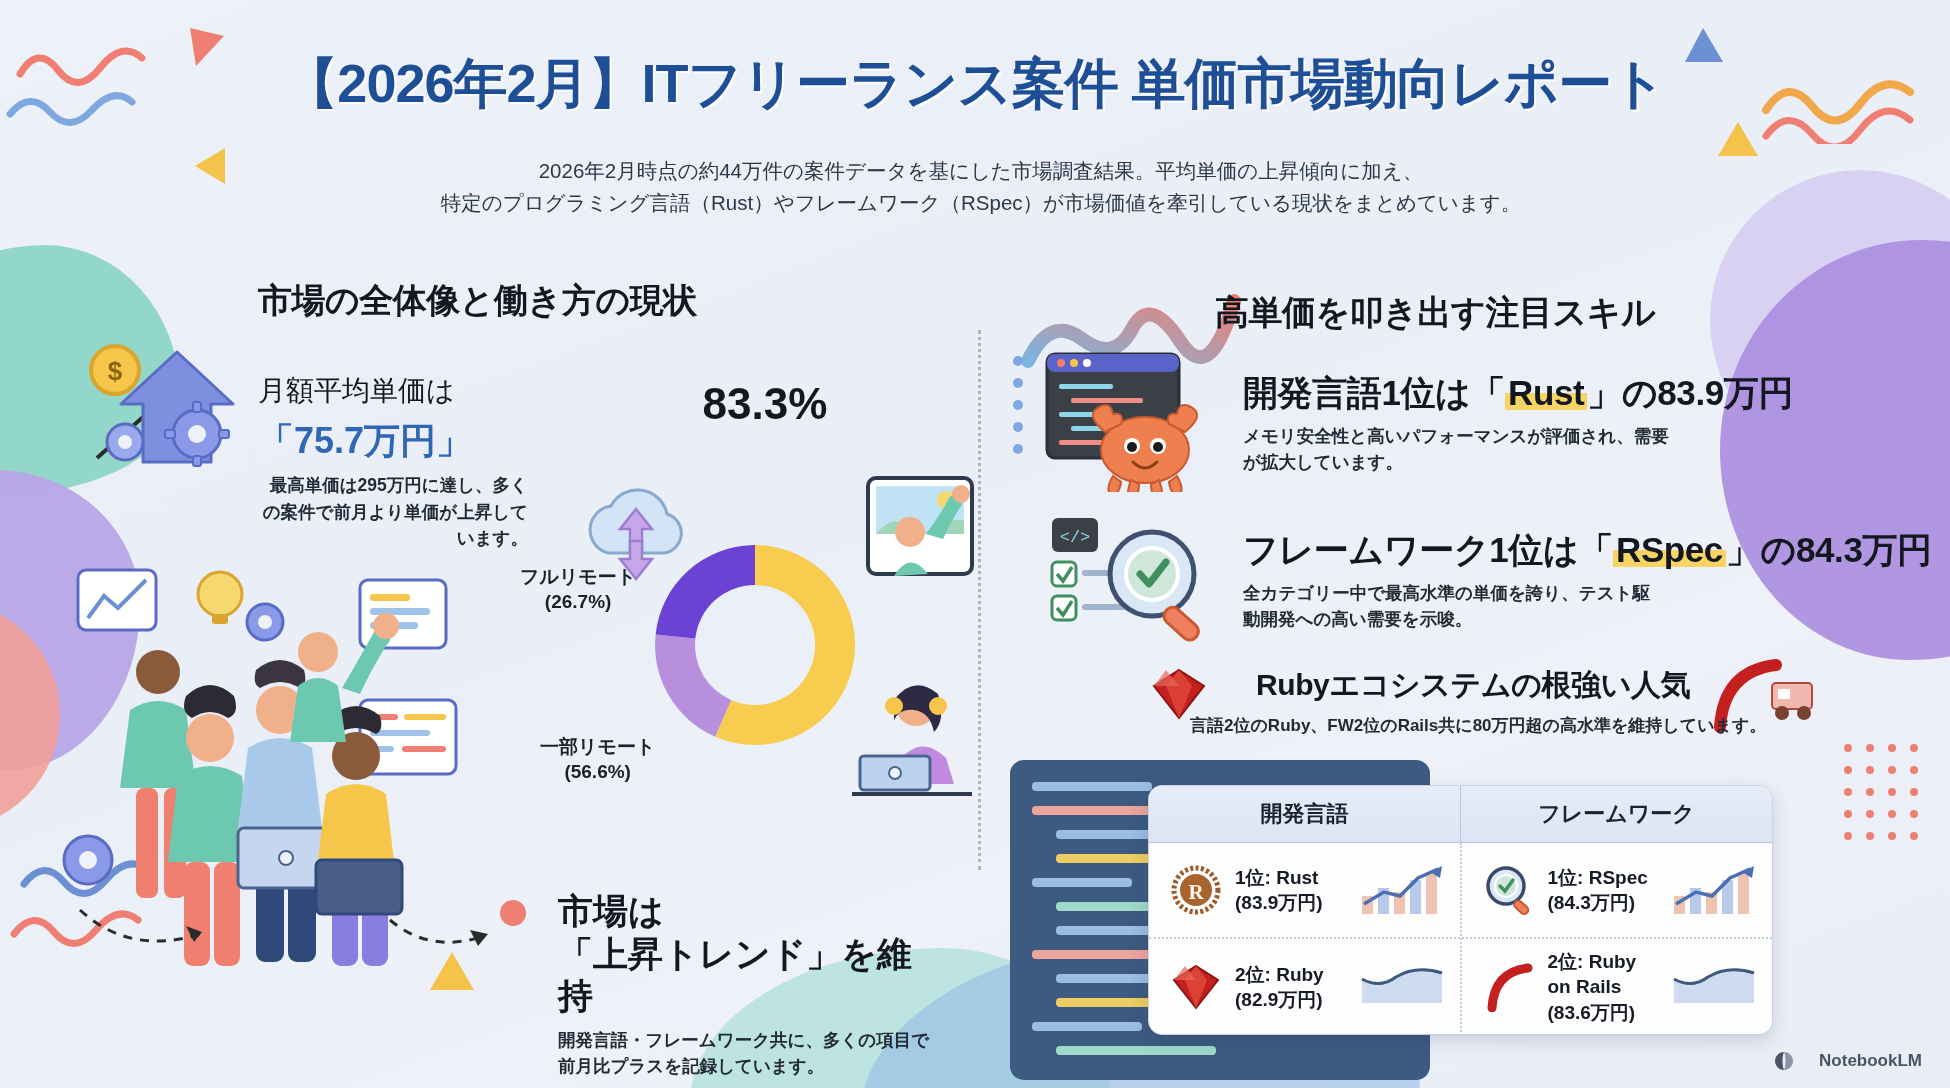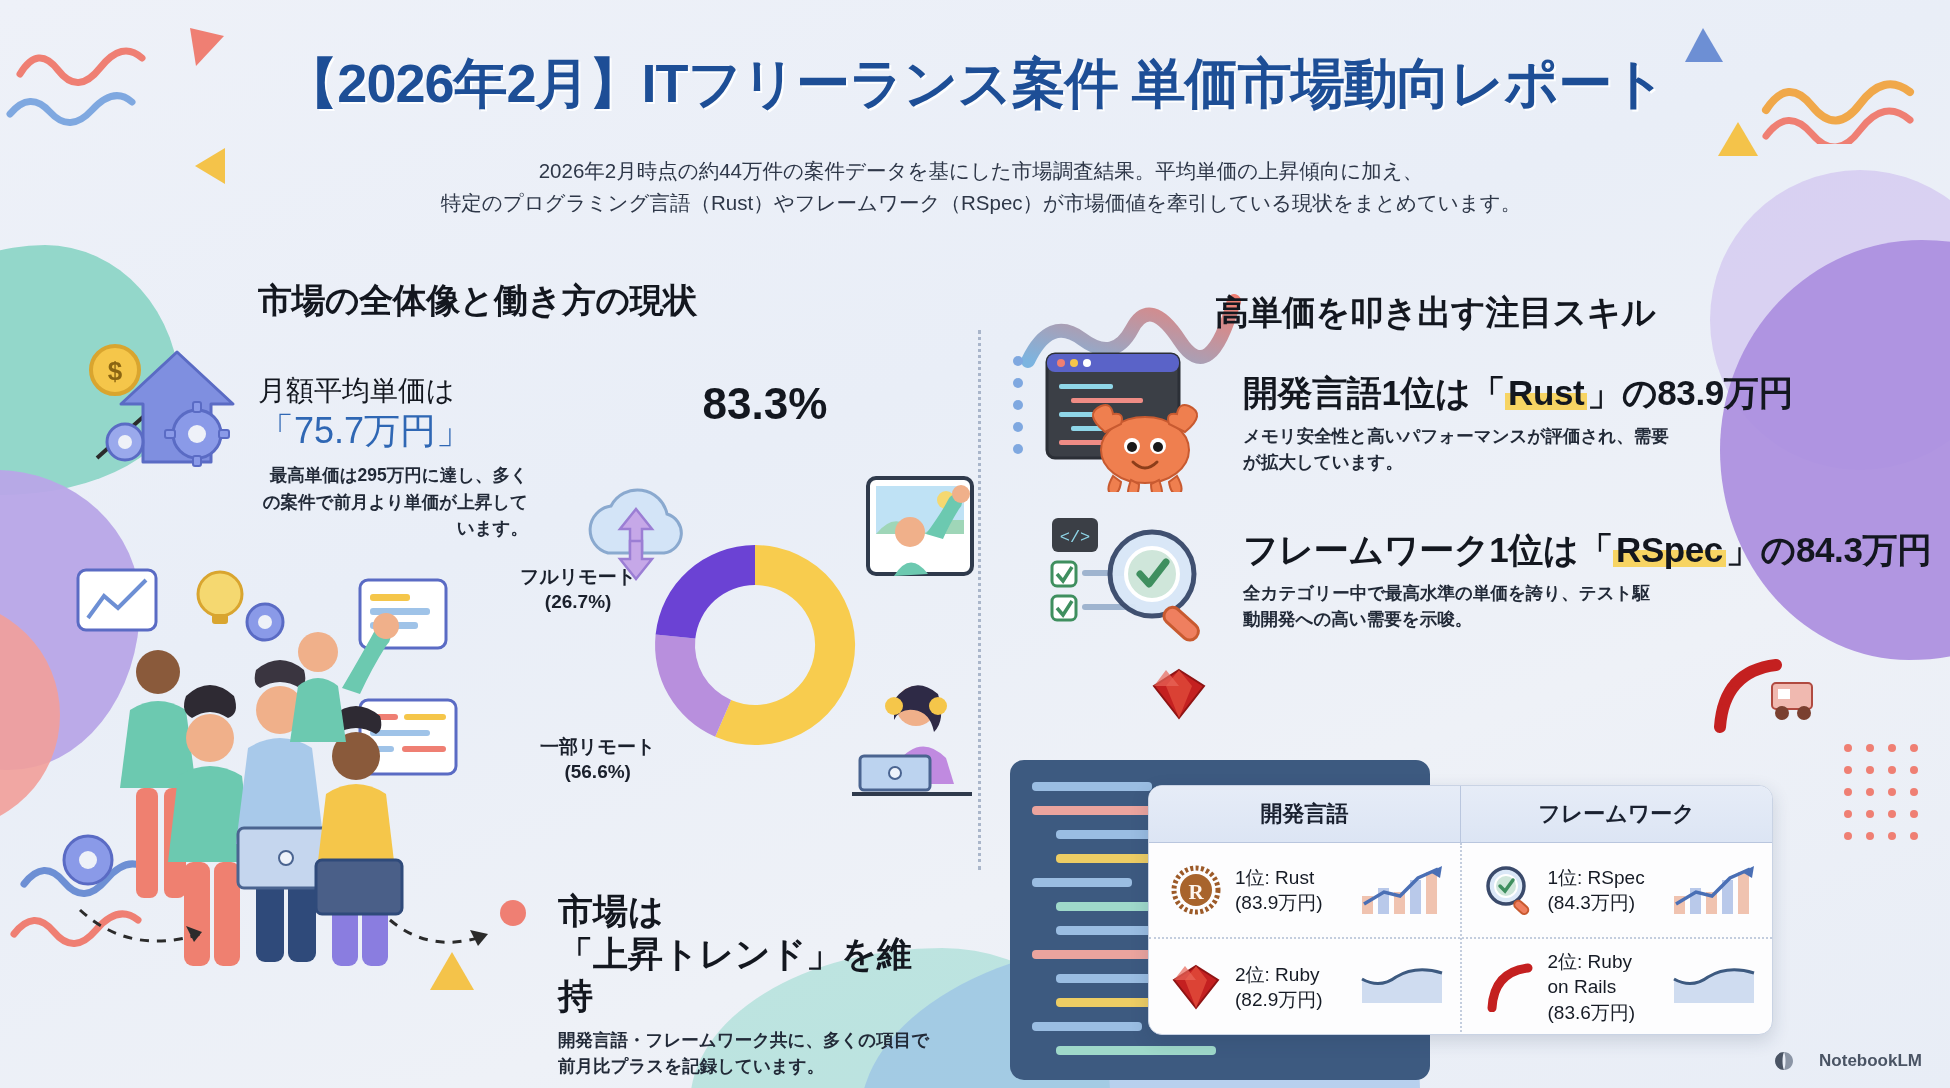--- a/index.html
+++ b/index.html
@@ -81,21 +81,21 @@
 
   
   .divider {
     position: absolute; left: 978px; top: 330px; width: 0; height: 540px;
     border-left: 3px dotted #9aa8c0; opacity: .8;
   }
 
   
   .avg-block { position: absolute; left: 258px; top: 375px; width: 270px; }
   .avg-line1 { font-size: 28px; font-weight: 400; color: #13171f; line-height: 1.15; }
-  .avg-value { font-size: 36px; font-weight: 400; color: #2f67b4; line-height: 1.2; margin-top: 2px;}
+  .avg-value { font-size: 36px; font-weight: 700; color: #2f67b4; line-height: 1.2; margin-top: 12px;}
   .avg-note  { margin-top: 10px; font-size: 17.5px; font-weight: 600; color: #222a38; line-height: 1.5; text-align: right; }
 
   .remote-block { position: absolute; left: 600px; top: 372px; width: 330px; text-align: center; }
   .remote-label { font-size: 30px; font-weight: 700; color: #13171f; letter-spacing: -.5px; }
   .remote-pct   { font-size: 44px; font-weight: 800; color: #13171f; line-height: 1.1; margin-top: 8px; }
 
   .donut-wrap { position: absolute; left: 630px; top: 520px; width: 250px; height: 250px; }
   .slice-label {
     position: absolute; font-size: 19px; font-weight: 700; color: #1a202c;
     text-align: center; line-height: 1.3; white-space: nowrap;
@@ -141,21 +141,21 @@
   }
   .rank-head > div:first-child { border-right: 1px solid #b9c6de; }
   .rank-body { display: flex; height: 193px; }
   .rank-col { flex: 1; padding: 0; }
   .rank-col:first-child { border-right: 2px dotted #c3cdde; }
   .rank-row {
     height: 96px; display: flex; align-items: center; padding: 0 14px 0 20px; gap: 12px;
   }
   .rank-row.first { border-bottom: 2px dotted #c3cdde; }
   .rank-ico { width: 54px; height: 54px; flex: 0 0 54px; display:flex; align-items:center; justify-content:center;}
-  .rank-text { flex: 1 1 auto; font-size: 19px; font-weight: 400; color: #161b25; line-height: 1.32; }
+  .rank-text { flex: 1 1 auto; font-size: 19px; font-weight: 700; color: #161b25; line-height: 1.32; }
   .rank-spark { width: 88px; height: 52px; flex: 0 0 88px; }
 
   
   .footer {
     position: absolute; right: 28px; bottom: 16px;
     display: flex; align-items: center; gap: 24px;
     font-size: 17px; font-weight: 600; color: #4a5464;
   }
 
   .img-ph { position: absolute; pointer-events: none; }
@@ -504,20 +504,24 @@
         <circle cx="24" cy="28" r="4"></circle>
         <circle cx="40" cy="16" r="4"></circle>
         <circle cx="60" cy="10" r="4"></circle>
     </g>
     <rect x="62" y="28" width="40" height="26" rx="4" fill="#f0b9b0" stroke="#b04a40" stroke-width="2"></rect>
     <rect x="68" y="34" width="12" height="10" fill="#fff"></rect>
     <circle cx="72" cy="58" r="7" fill="#7a4030"></circle>
       <circle cx="94" cy="58" r="7" fill="#7a4030"></circle>
   </svg>
 
+  <div class="skill" id="skill-3">
+    <div class="skill-head" style="padding-left:66px">Rubyエコシステムの根強い人気</div>
+    <div class="skill-note" style="width:600px">言語2位のRuby、FW2位のRails共に80万円超の高水準を維持しています。</div>
+  </div>
 
   <div class="rank-card">
     <div class="rank-head">
       <div>開発言語</div>
       <div>フレームワーク</div>
     </div>
     <div class="rank-body">
 
       <div class="rank-col">
         <div class="rank-row first">

